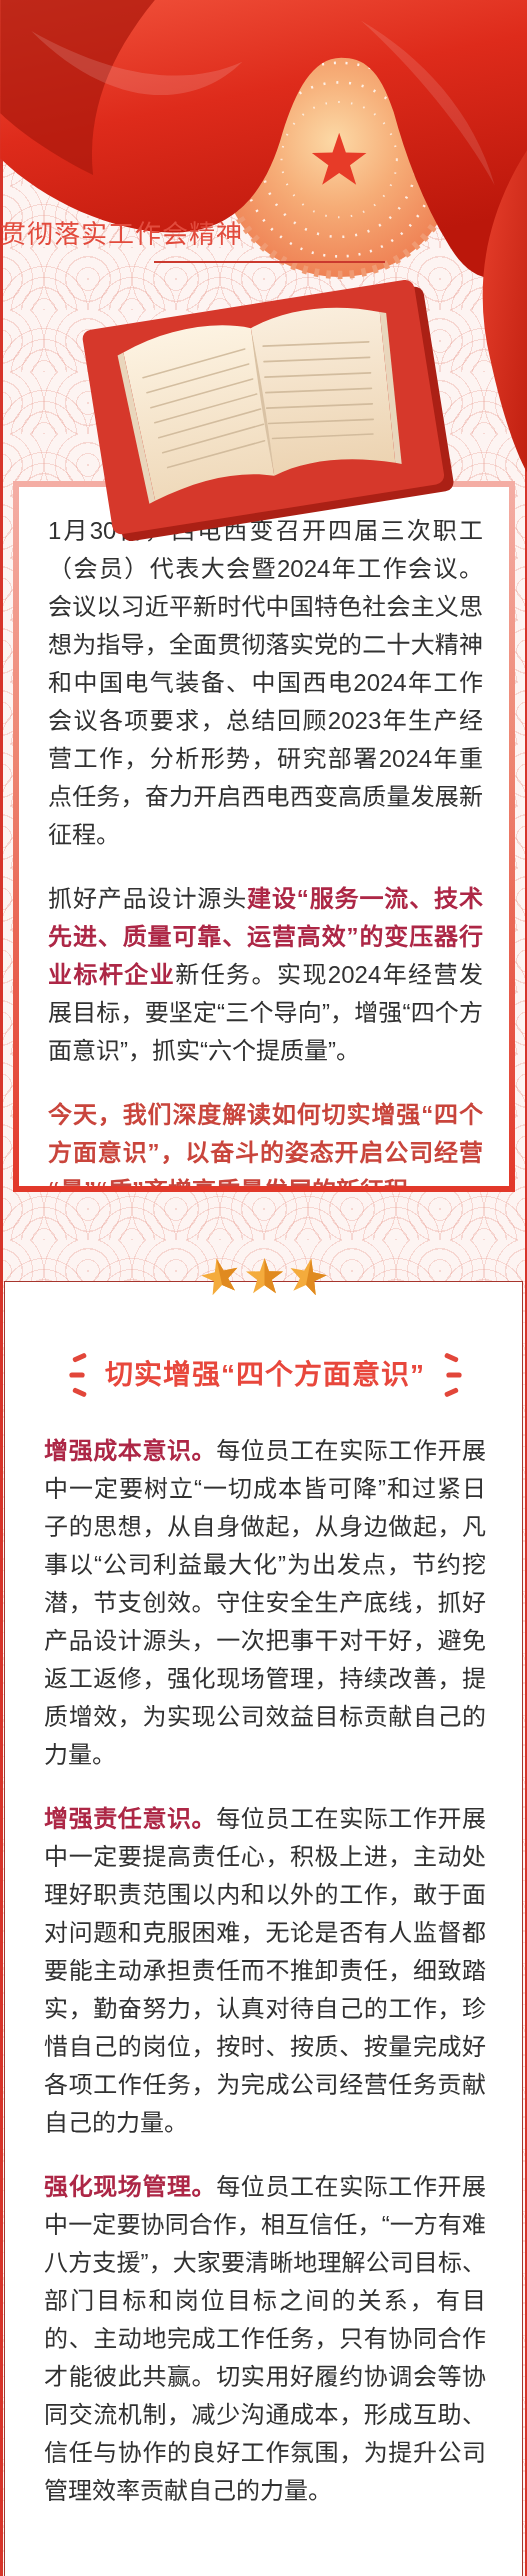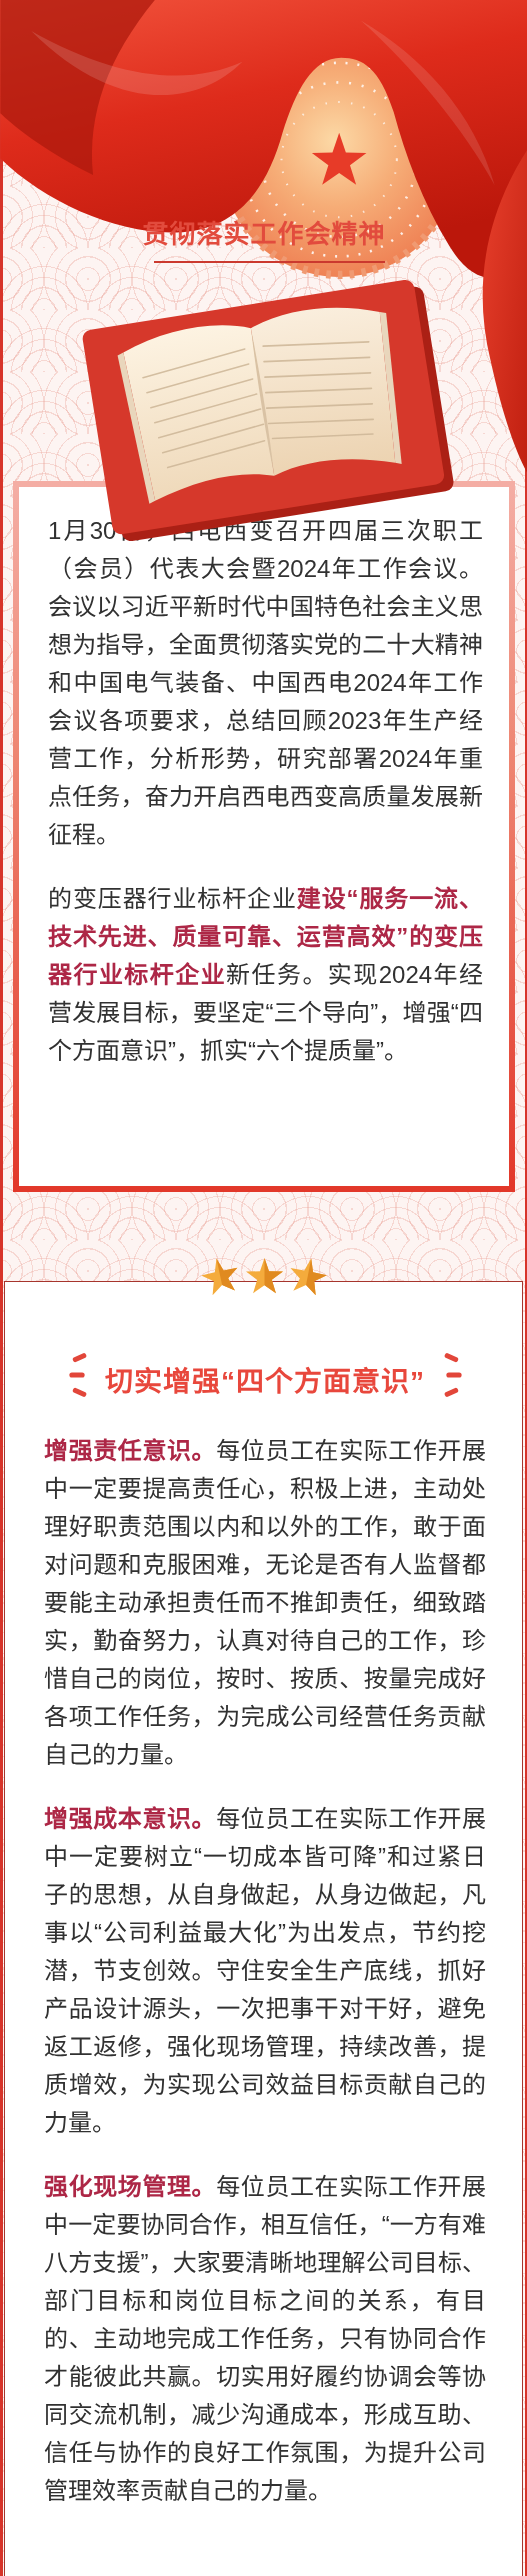--- a/index.html
+++ b/index.html
@@ -28,22 +28,22 @@
         rgba(231,152,142,.32) 43px 44px, rgba(231,152,142,0) 44px);
     background-size:88px 62px;
   }
   .abs{position:absolute;}
   .side-line{top:0;bottom:0;width:2.6px;background:#d7342a;z-index:1;}
   .side-line.left{left:0;} .side-line.right{right:0;}
 
   .header-art{top:0;left:0;width:528px;height:484px;z-index:2;}
 
   .main-title{
-    top:213px;left:0;width:100%;text-align:center;z-index:3;
-    font-size:26px;font-weight:700;color:#e24b3d;letter-spacing:1px;
+    top:213px;left:0;width:100%;text-align:left;z-index:3;
+    font-size:26px;font-weight:400;color:#e24b3d;letter-spacing:1px;
   }
   .title-underline{top:261px;left:154px;width:231px;height:1.5px;background:#cb392e;z-index:3;}
 
   .book-art{top:260px;left:58px;width:412px;height:281px;z-index:3;}
 
   .card1{
     top:481px;left:13px;width:502px;height:711px;z-index:2;
     box-sizing:border-box;background:#ffffff;overflow:hidden;
     border:6.7px solid transparent;
     border-image:linear-gradient(180deg,#f4ada4 0%,#ee8672 38%,#e2382a 100%) 1;
@@ -56,21 +56,21 @@
 
   .stars-row{top:1257px;left:0;width:100%;display:flex;justify-content:center;gap:2.1px;z-index:6;}
   .stars-row svg{display:block;}
 
   .card2{
     top:1281px;left:4.1px;width:519px;height:1788px;z-index:2;
     box-sizing:border-box;background:#ffffff;overflow:hidden;
     border:1.5px solid #a6352d;border-bottom:7.2px solid #e2382a;
     padding:70px 36px 0 39px;
   }
-  .sec-title-row{display:flex;align-items:flex-end;justify-content:center;gap:15.5px;margin-bottom:33px;}
+  .sec-title-row{display:flex;align-items:flex-start;justify-content:center;gap:15.5px;margin-bottom:33px;}
   .sec-title{font-size:28px;font-weight:900;color:#e8473c;letter-spacing:1px;white-space:nowrap;}
 </style>
 </head>
 <body>
 
 <div class="page">
 
   <div class="abs side-line left"></div>
   <div class="abs side-line right"></div>
 
@@ -154,21 +154,22 @@
         <line x1="407" y1="258" x2="611" y2="282"></line>
         <line x1="404" y1="288" x2="608" y2="312"></line>
         <line x1="403" y1="318" x2="605" y2="342"></line>
         <line x1="406" y1="348" x2="600" y2="370"></line>
       </g>
     </g>
   </svg>
 
   <div class="abs card1">
     <p class="body-text">1月30日，西电西变召开四届三次职工（会员）代表大会暨2024年工作会议。会议以习近平新时代中国特色社会主义思想为指导，全面贯彻落实党的二十大精神和中国电气装备、中国西电2024年工作会议各项要求，总结回顾2023年生产经营工作，分析形势，研究部署2024年重点任务，奋力开启西电西变高质量发展新征程。</p>
-    <p class="body-text"><span>的变压器行业标杆企业</span><span class="em-crimson">建设“服务一流、技术先进、质量可靠、运营高效”的变压器行业标杆企业</span><span>新任务。实现2024年经营发展目标，要坚定“三个导向”，增强“四个方面意识”，抓实“六个提质量”。</span></p>
+    <p class="body-text"><span>抓好产品设计源头</span><span class="em-crimson">建设“服务一流、技术先进、质量可靠、运营高效”的变压器行业标杆企业</span><span>新任务。实现2024年经营发展目标，要坚定“三个导向”，增强“四个方面意识”，抓实“六个提质量”。</span></p>
+    <p class="body-text red-para">今天，我们深度解读如何切实增强“四个方面意识”，以奋斗的姿态开启公司经营“量”“质”齐增高质量发展的新征程。</p>
   </div>
 
   <div class="abs stars-row">
     <svg width="41" height="41" viewBox="0 0 80 80" style="transform:rotate(-12deg)">
       <path d="M40 2 L48.8 27.9 L76.1 28.3 L54.3 44.6 L62.3 70.7 L40 55 L17.7 70.7 L25.7 44.6 L3.9 28.3 L31.2 27.9 Z" fill="#f4ab3c"></path>
       <path d="M40 2 L48.8 27.9 L76.1 28.3 L54.3 44.6 L62.3 70.7 L40 55 Z" fill="#e08a20"></path>
     </svg>
     <svg width="41" height="41" viewBox="0 0 80 80">
       <path d="M40 2 L48.8 27.9 L76.1 28.3 L54.3 44.6 L62.3 70.7 L40 55 L17.7 70.7 L25.7 44.6 L3.9 28.3 L31.2 27.9 Z" fill="#f4ab3c"></path>
       <path d="M40 2 L48.8 27.9 L76.1 28.3 L54.3 44.6 L62.3 70.7 L40 55 Z" fill="#e08a20"></path>
@@ -193,22 +194,22 @@
       <svg width="27" height="47" viewBox="0 0 52 92">
         <g fill="#e2463a">
           <rect x="6" y="6" width="28" height="10" rx="5" transform="rotate(24 20 11)"></rect>
           <rect x="10" y="40" width="30" height="10" rx="5"></rect>
           <rect x="6" y="74" width="28" height="10" rx="5" transform="rotate(-24 20 79)"></rect>
         </g>
       </svg>
     </div>
 
 
+    <p class="body-text"><span class="em-crimson">增强成本意识。</span><span>每位员工在实际工作开展中一定要树立“一切成本皆可降”和过紧日子的思想，从自身做起，从身边做起，凡事以“公司利益最大化”为出发点，节约挖潜，节支创效。守住安全生产底线，抓好产品设计源头，一次把事干对干好，避免返工返修，强化现场管理，持续改善，提质增效，为实现公司效益目标贡献自己的力量。</span></p>
+
     <p class="body-text"><span class="em-crimson">增强责任意识。</span><span>每位员工在实际工作开展中一定要提高责任心，积极上进，主动处理好职责范围以内和以外的工作，敢于面对问题和克服困难，无论是否有人监督都要能主动承担责任而不推卸责任，细致踏实，勤奋努力，认真对待自己的工作，珍惜自己的岗位，按时、按质、按量完成好各项工作任务，为完成公司经营任务贡献自己的力量。</span></p>
 
-    <p class="body-text"><span class="em-crimson">增强成本意识。</span><span>每位员工在实际工作开展中一定要树立“一切成本皆可降”和过紧日子的思想，从自身做起，从身边做起，凡事以“公司利益最大化”为出发点，节约挖潜，节支创效。守住安全生产底线，抓好产品设计源头，一次把事干对干好，避免返工返修，强化现场管理，持续改善，提质增效，为实现公司效益目标贡献自己的力量。</span></p>
-
     <p class="body-text"><span class="em-crimson">强化现场管理。</span><span>每位员工在实际工作开展中一定要协同合作，相互信任，“一方有难八方支援”，大家要清晰地理解公司目标、部门目标和岗位目标之间的关系，有目的、主动地完成工作任务，只有协同合作才能彼此共赢。切实用好履约协调会等协同交流机制，减少沟通成本，形成互助、信任与协作的良好工作氛围，为提升公司管理效率贡献自己的力量。</span></p>
 
   </div>
 
 </div>
 
 
 </body></html>

